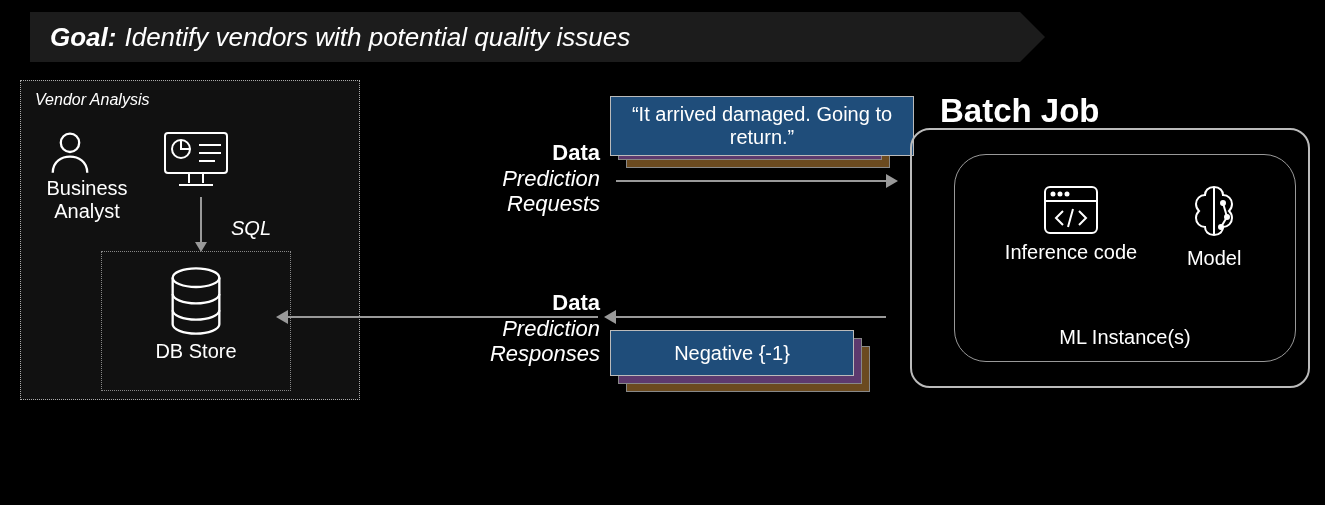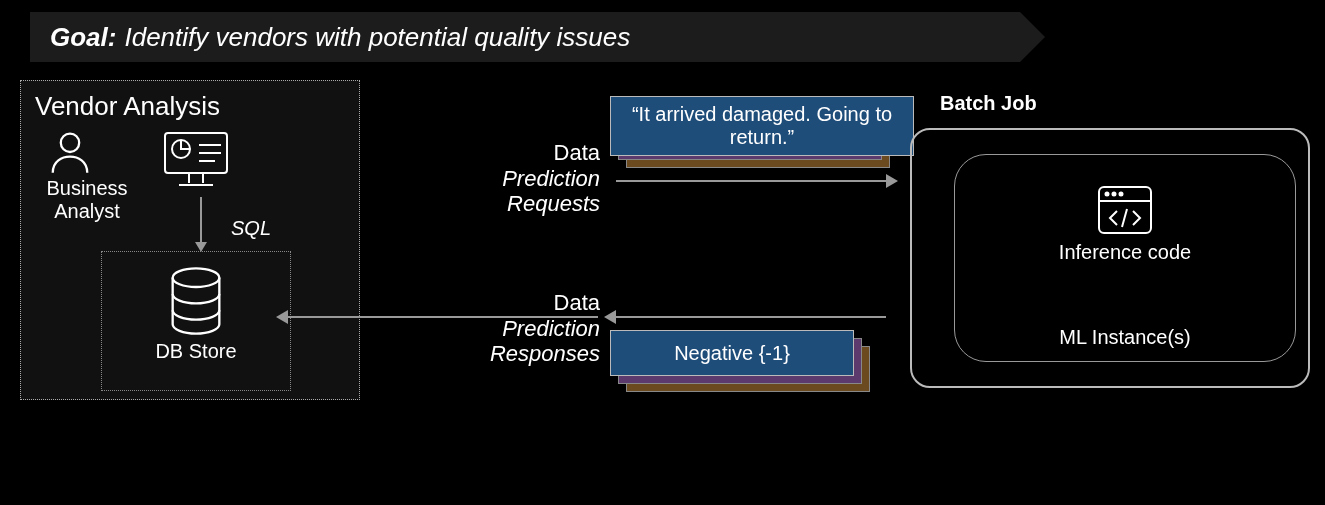--- a/index.html
+++ b/index.html
@@ -43,21 +43,22 @@
     position: absolute;
     top: 80px;
     left: 20px;
     width: 340px;
     height: 320px;
     border: 1px dotted #aaa;
     background: #111;
     padding: 10px 14px;
   }
   .vendor-box .title {
-    font-size: 26px;
+    font-size: 16px;
+    font-style: italic;
   }
   .ba {
     position: absolute;
     top: 48px;
     left: 16px;
     width: 100px;
     text-align: center;
   }
   .ba-icon { width: 46px; height: 46px; margin-left: 10px; display:block;}
   .ba-label { font-size: 20px; line-height: 1.15; margin-top: 2px; }
@@ -91,21 +92,21 @@
     font-size: 22px;
   }
   .data-resp {
     position: absolute;
     top: 290px;
     left: 460px;
     text-align: right;
     width: 140px;
     font-size: 22px;
   }
-  .data-req b, .data-resp b { font-weight: 400; display:block;}
+  .data-req b, .data-resp b { font-weight: 700; display:block;}
   .data-req span, .data-resp span { font-style: italic; display:block; line-height:1.15;}
 
   
   .arrow {
     position: absolute;
     height: 2px;
     background: #999;
   }
   .arrow::after {
     content: "";
@@ -147,21 +148,21 @@
   .stack.resp { top: 330px; left: 610px; width: 260px; height: 70px; padding-left: 24px; }
   .stack.resp .l3 { top: 16px; left: 16px; width: 244px; height: 46px; }
   .stack.resp .l2 { top: 8px;  left: 8px;  width: 244px; height: 46px; }
   .stack.resp .l1 { top: 0;    left: 0;    width: 244px; height: 46px; }
 
   
   .batch-label {
     position: absolute;
     top: 92px;
     left: 940px;
-    font-size: 20px;
+    font-size: 33px;
     font-weight: 700;
   }
   .batch-outer {
     position: absolute;
     top: 128px;
     left: 910px;
     width: 400px;
     height: 260px;
     border: 2px solid #bbb;
     border-radius: 20px;
@@ -282,16 +283,28 @@
           <line x1="4" y1="18" x2="56" y2="18"></line>
           <circle cx="12" cy="11" r="1.5" fill="#fff"></circle>
             <circle cx="19" cy="11" r="1.5" fill="#fff"></circle>
             <circle cx="26" cy="11" r="1.5" fill="#fff"></circle>
           <path d="M22 28l-7 7 7 7"></path>
             <path d="M38 28l7 7-7 7"></path>
             <line x1="32" y1="26" x2="27" y2="44"></line>
         </svg>
         <span>Inference code</span>
       </div>
+      <div class="col">
+        <svg width="62" height="60" viewBox="0 0 62 60">
+          <path d="M31 4c-6 0-9 4-9 8-5 0-9 4-9 9 0 3 1 5 3 7-2 2-3 4-3 7 0 5 4 9 9 9 0 4 3 8 9 8s9-4 9-8c5 0 9-4 9-9 0-3-1-5-3-7 2-2 3-4 3-7 0-5-4-9-9-9 0-4-3-8-9-8z"></path>
+          <line x1="31" y1="4" x2="31" y2="52"></line>
+          <circle cx="40" cy="20" r="2" fill="#fff"></circle>
+            <circle cx="44" cy="34" r="2" fill="#fff"></circle>
+            <circle cx="38" cy="44" r="2" fill="#fff"></circle>
+          <line x1="40" y1="20" x2="44" y2="34"></line>
+            <line x1="44" y1="34" x2="38" y2="44"></line>
+        </svg>
+        <span>Model</span>
+      </div>
     </div>
     <div class="ml-label">ML Instance(s)</div>
   </div>
 </div>
 
 </body></html>

